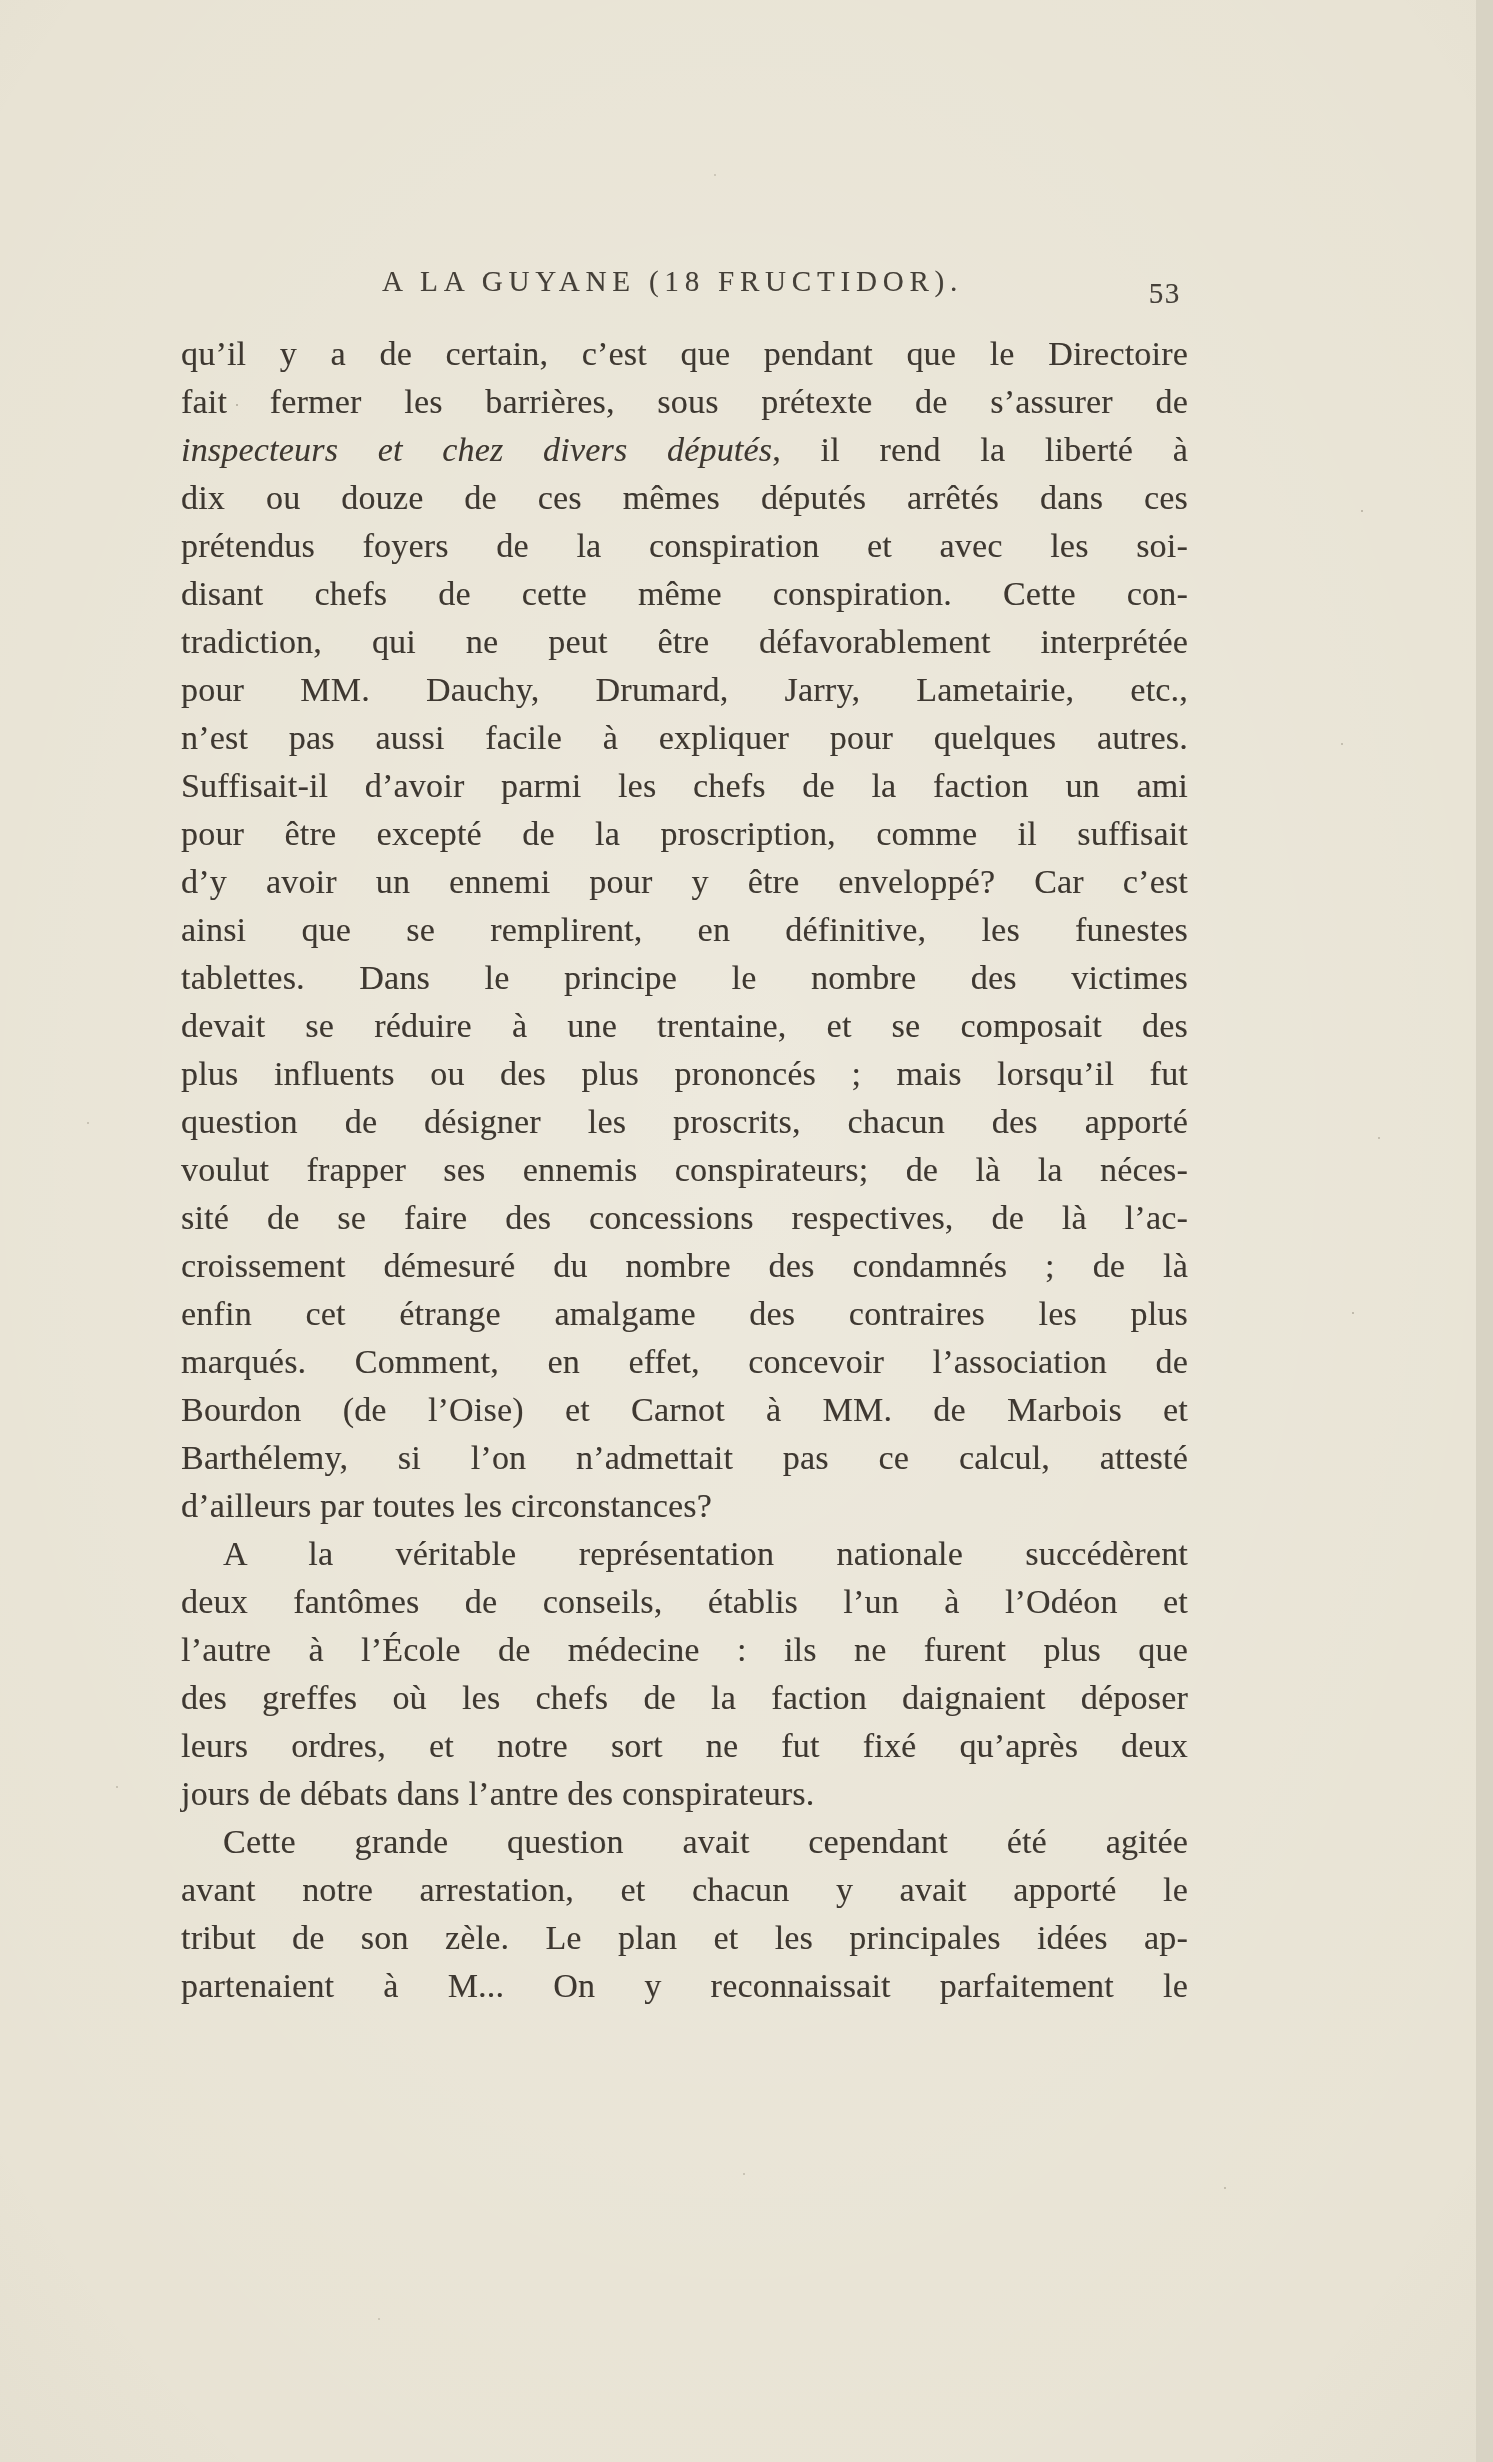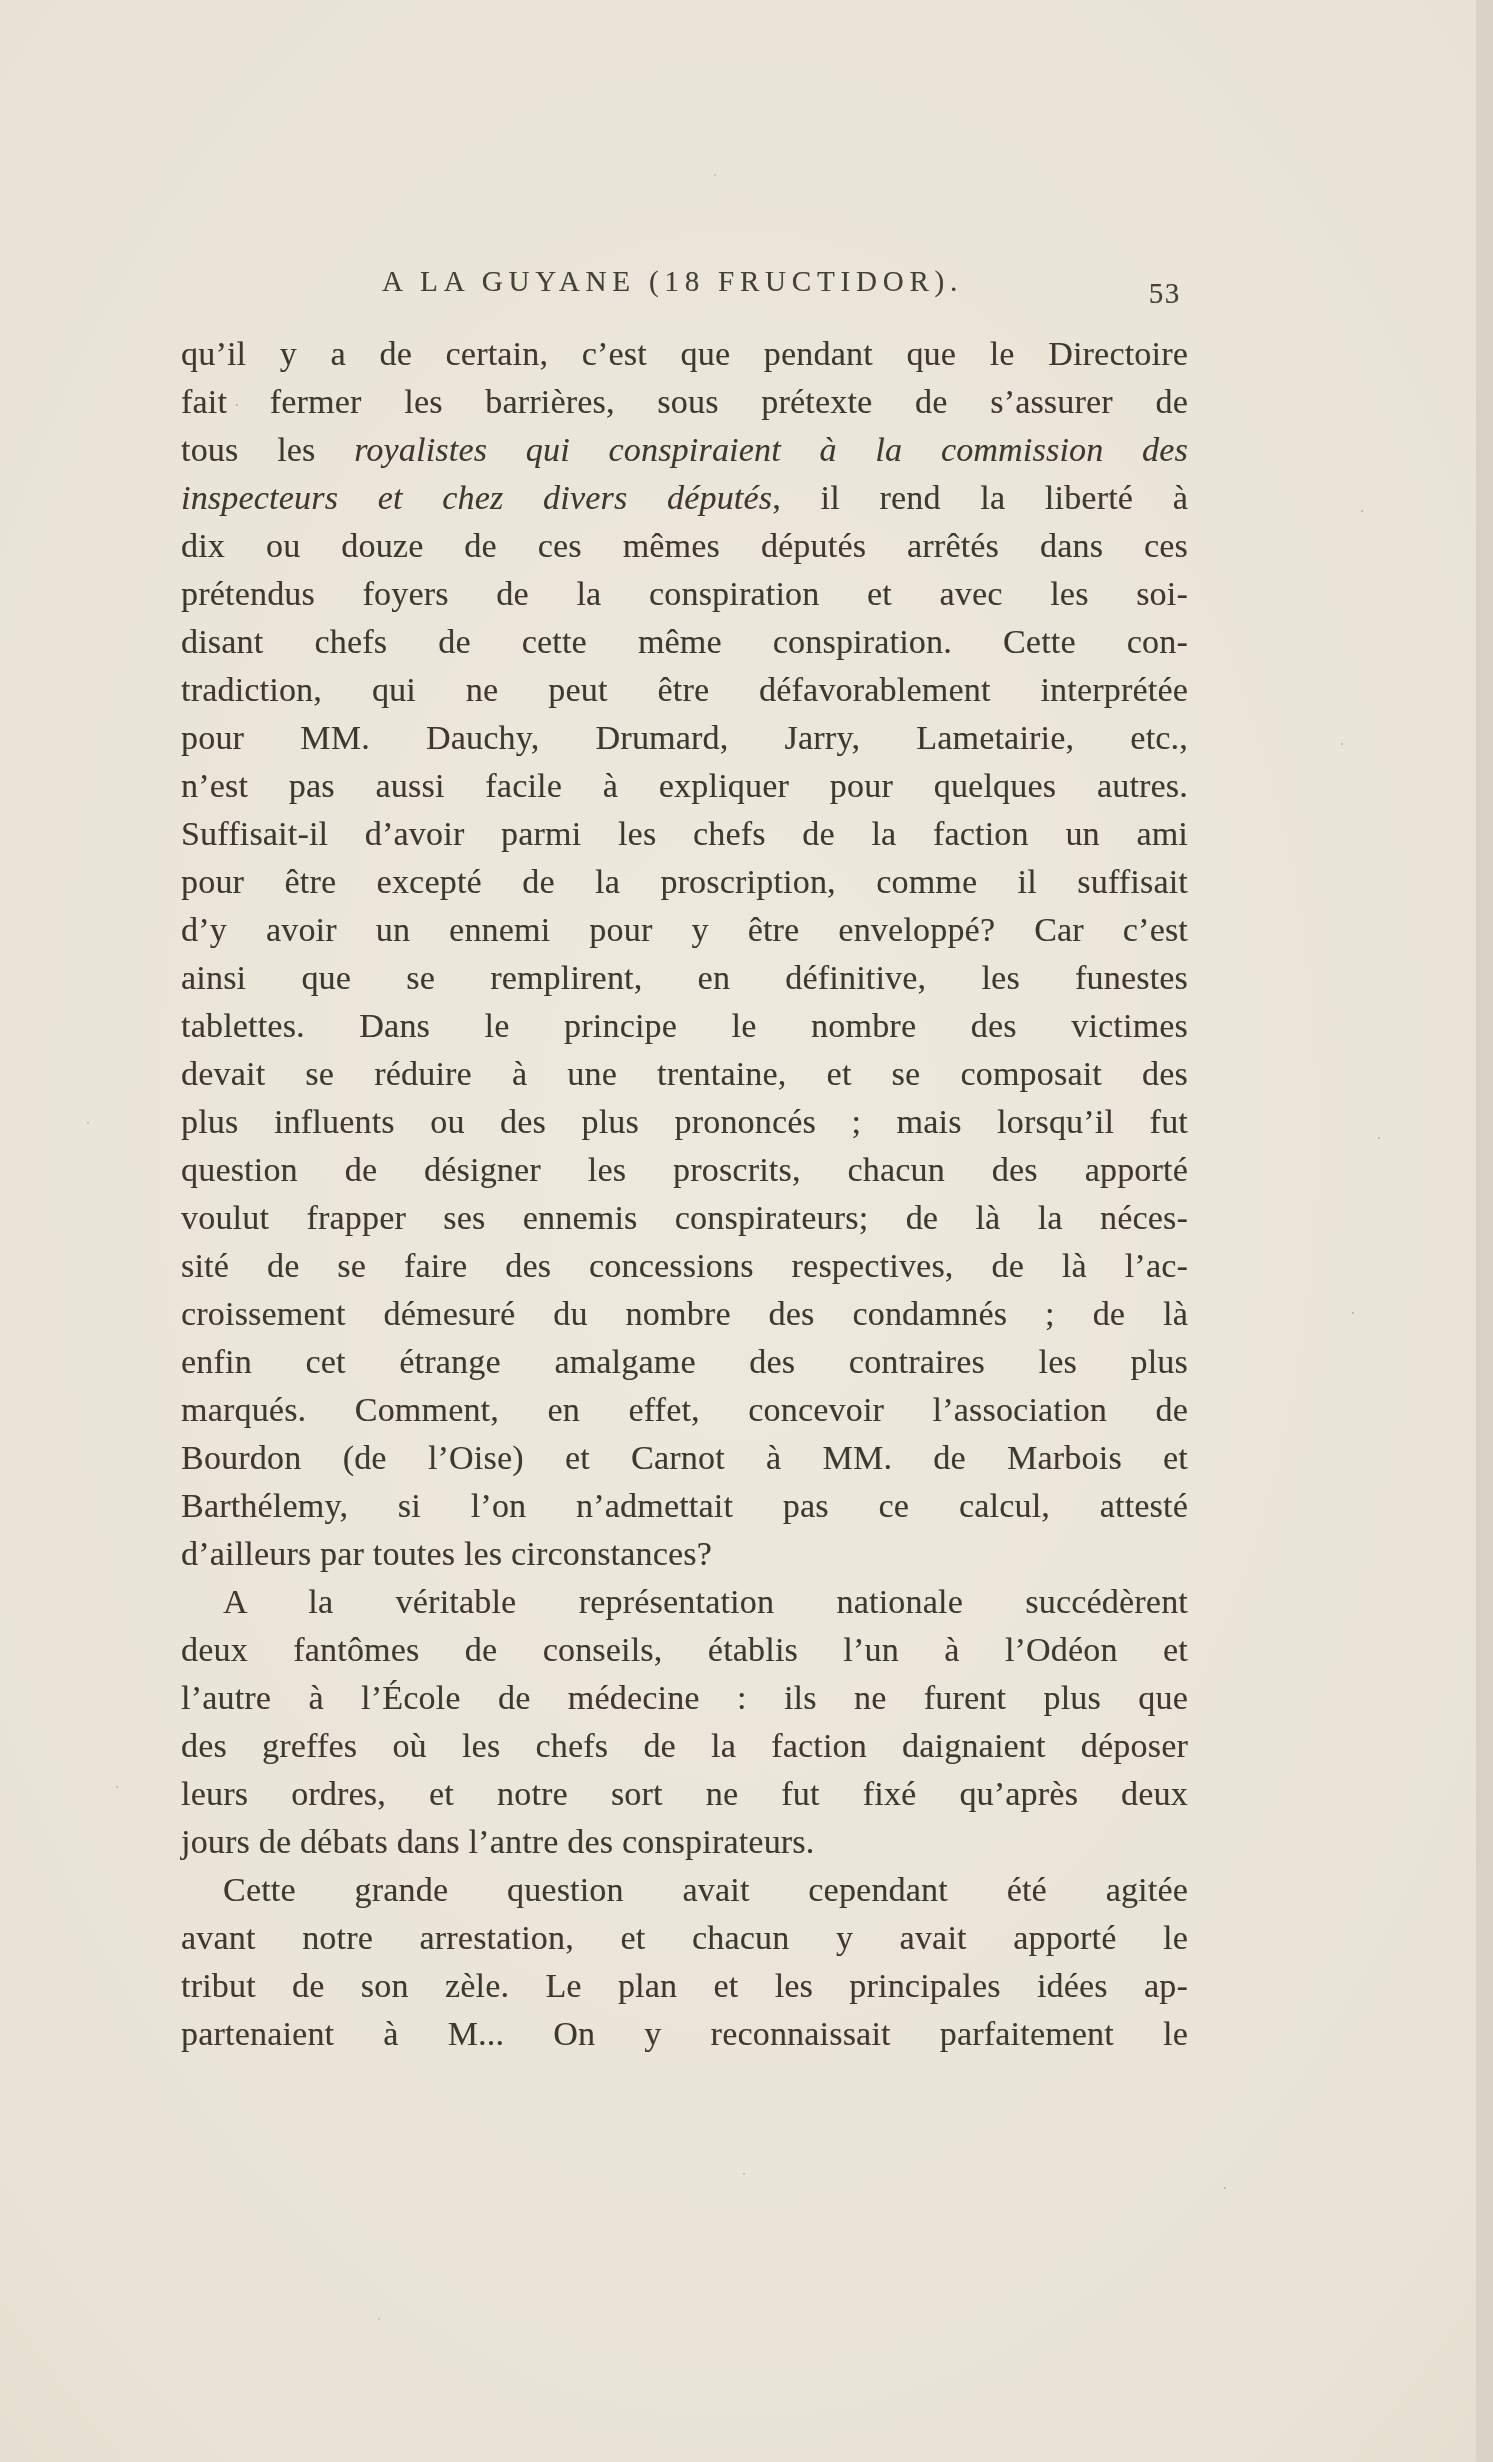--- a/index.html
+++ b/index.html
@@ -74,21 +74,20 @@
 <div class="page" style="background-color: rgb(232, 227, 212); color: rgb(62, 56, 49);">
   <div class="running-head">
     <span class="head-title">A LA GUYANE (18 FRUCTIDOR).</span>
     <span class="page-number">53</span>
   </div>
 
   <div class="text-block" id="text-block">
       <div class="paragraph">
         <div class="line"><span>qu’il y a de certain, c’est que pendant que le Directoire</span></div>
         <div class="line"><span>fait fermer les barrières, sous prétexte de s’assurer de</span></div>
-        <div class="line"><span>tous les </span><span class="it">royalistes qui conspiraient à la commission des</span></div>
         <div class="line"><span class="it">inspecteurs et chez divers députés</span><span>, il rend la liberté à</span></div>
         <div class="line"><span>dix ou douze de ces mêmes députés arrêtés dans ces</span></div>
         <div class="line"><span>prétendus foyers de la conspiration et avec les soi-</span></div>
         <div class="line"><span>disant chefs de cette même conspiration. Cette con-</span></div>
         <div class="line"><span>tradiction, qui ne peut être défavorablement interprétée</span></div>
         <div class="line"><span>pour MM. Dauchy, Drumard, Jarry, Lametairie, etc.,</span></div>
         <div class="line"><span>n’est pas aussi facile à expliquer pour quelques autres.</span></div>
         <div class="line"><span>Suffisait-il d’avoir parmi les chefs de la faction un ami</span></div>
         <div class="line"><span>pour être excepté de la proscription, comme il suffisait</span></div>
         <div class="line"><span>d’y avoir un ennemi pour y être enveloppé? Car c’est</span></div>

